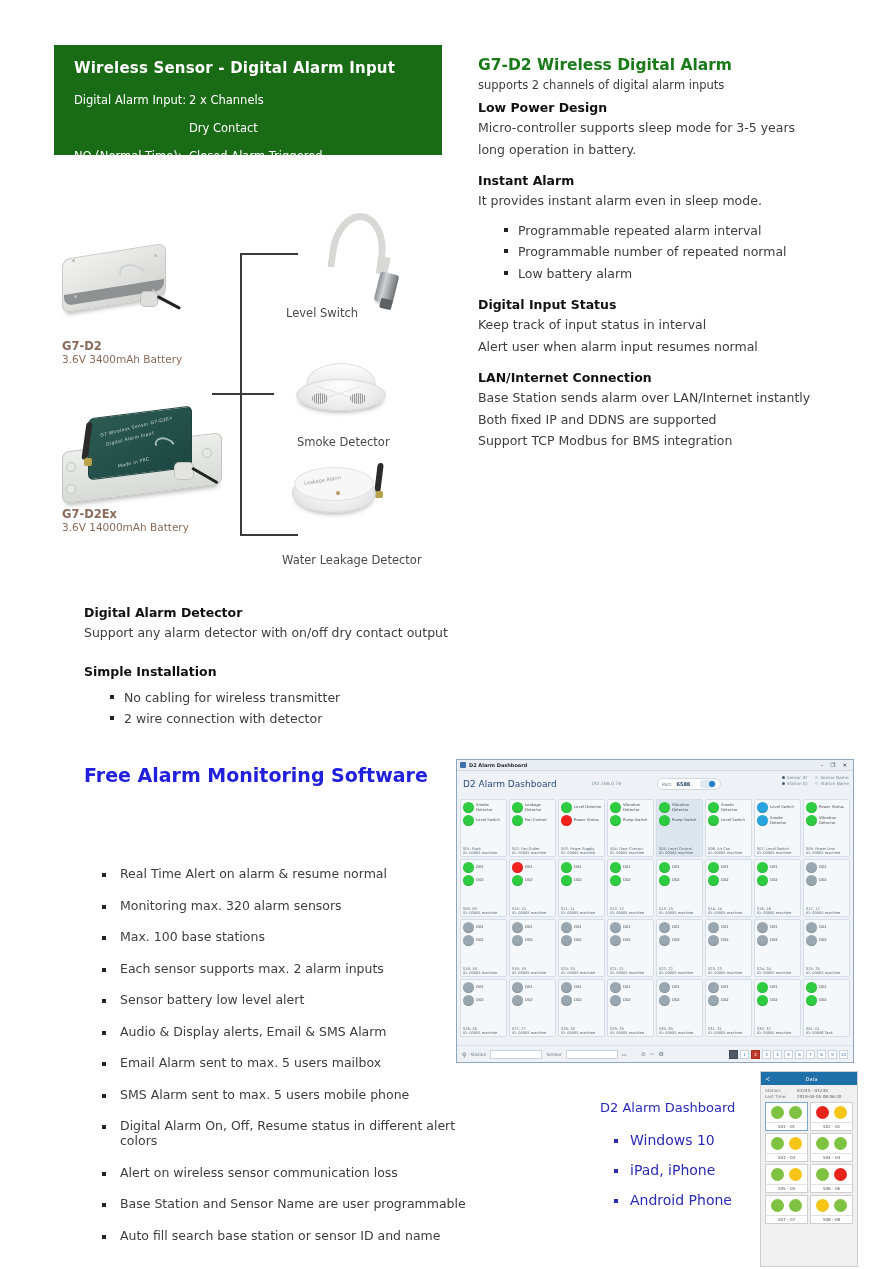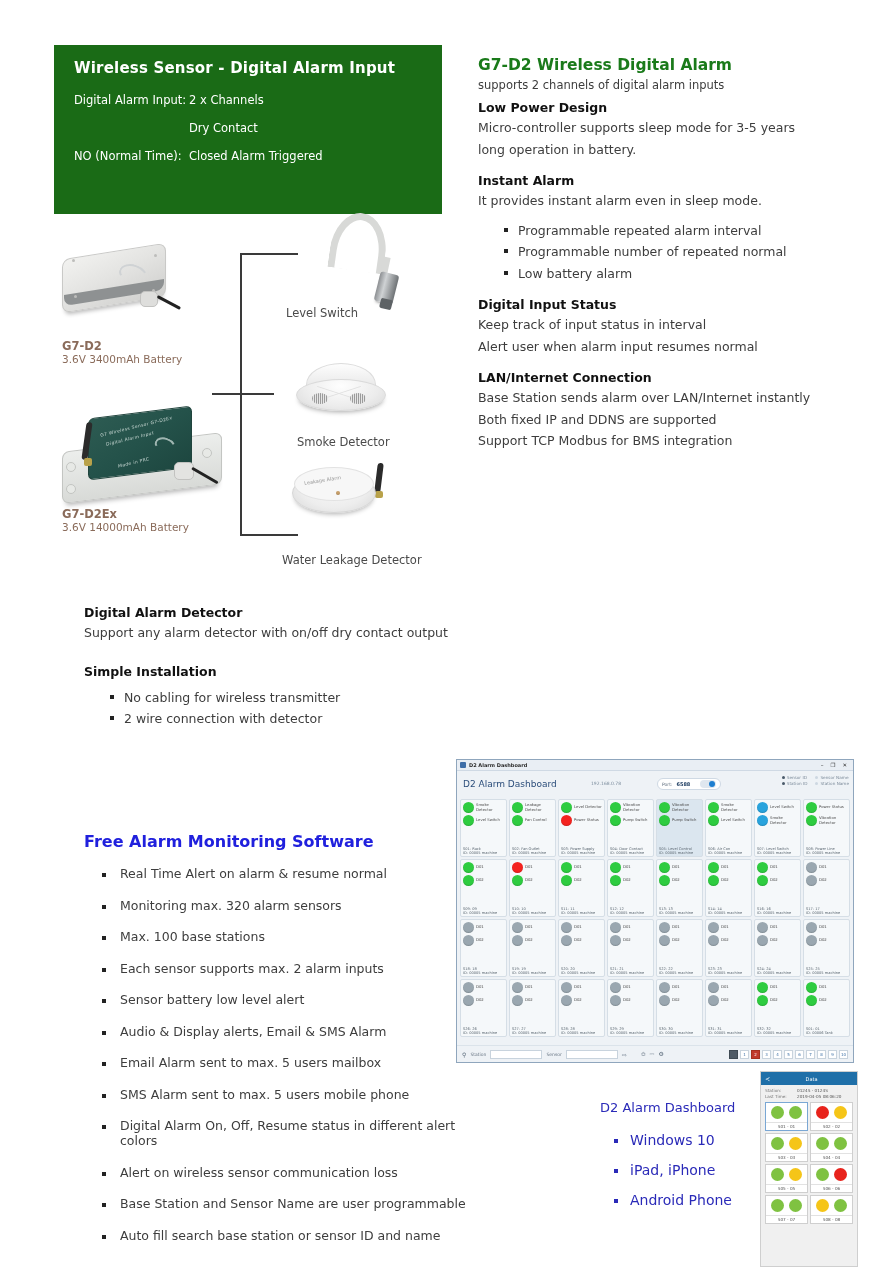--- a/index.html
+++ b/index.html
@@ -7,21 +7,21 @@
   body {
     width: 877px; height: 1269px;
     background:#ffffff;
     font-family: "DejaVu Sans", "Liberation Sans", sans-serif;
     color:#3d3d3d;
     position: relative;
     overflow: hidden;
   }
   
   .spec-box{
-    position:absolute; left:54px; top:45px; width:388px; height:169px;
+    position:absolute; left:54px; top:45px; width:388px; height:110px;
     background:#1a6b16; color:#ffffff; padding:14px 20px 0 20px;
   }
   .spec-title{ font-size:15px; font-weight:bold; letter-spacing:.2px; margin-bottom:16px;}
   .spec-row{ display:flex; font-size:11.5px; margin-bottom:14px; }
   .spec-key{ width:115px; }
   .spec-val{ flex:1; }
 
   
   .right-col{ position:absolute; left:478px; top:48px; width:390px; }
   .rc-title{ color:#1a7a1a; font-size:15.5px; font-weight:bold; margin:8px 0 4px 0; }
@@ -124,21 +124,21 @@
   .leak .antb2{ position:absolute; left:83px; top:28px; width:8px; height:7px; background:#b9a24a; border-radius:2px;}
 
   .det-label{ position:absolute; font-size:11.5px; color:#4a4a4a; }
 
   
   .mid{ position:absolute; left:84px; top:605px; width:420px;}
   .mid .sec-h{ font-size:12.5px; }
   .mid .sec-l{ font-size:12.5px; }
 
   
-  .fsw-title{ position:absolute; left:84px; top:832px; font-size:16px; font-weight:bold; color:#2020dd; }
+  .fsw-title{ position:absolute; left:84px; top:764px; font-size:19px; font-weight:bold; color:#2020dd; }
   .fsw-list{ position:absolute; left:96px; top:866px; width:380px; list-style:none; margin:0; padding:0;}
   .fsw-list li{ position:relative; padding-left:24px; font-size:12.5px; color:#3d3d3d; margin-bottom:16.5px;}
   .fsw-list li:before{ content:""; position:absolute; left:6px; top:7px; width:4px;height:4px;background:#222;}
 
   
   .cap-title{ position:absolute; left:600px; top:1100px; font-size:13px; color:#2a2ab8; }
   .cap-list{ position:absolute; left:612px; top:1132px; list-style:none; margin:0; padding:0;}
   .cap-list li{ position:relative; padding-left:18px; font-size:14px; color:#2a2ab8; margin-bottom:14px;}
   .cap-list li:before{ content:""; position:absolute; left:2px; top:7px; width:4px;height:4px;background:#2a2ab8;}
 

